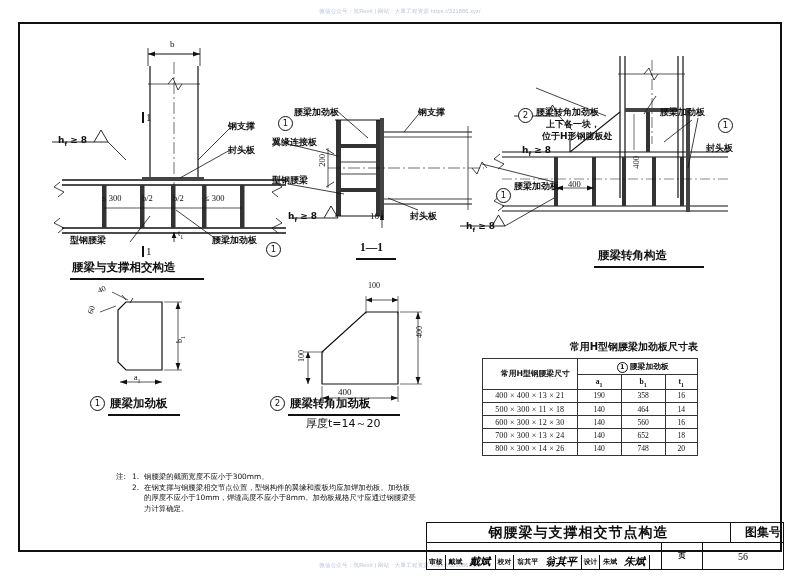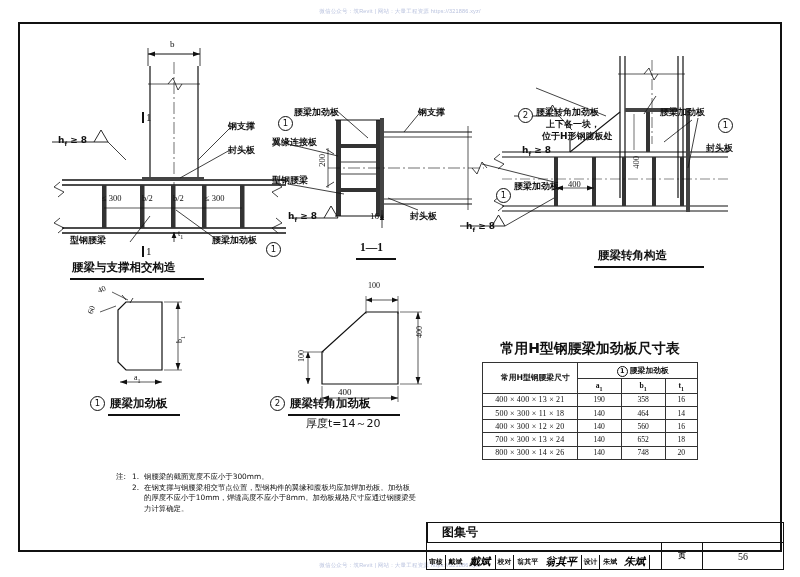--- a/index.html
+++ b/index.html
@@ -28,21 +28,21 @@
            border-radius:50%;font-size:8.5px;line-height:12px;text-align:center;
            font-family:"DejaVu Sans",sans-serif;background:#fff;}
 
   
   .uline{position:absolute;height:1.6px;background:#111;}
 
   svg{position:absolute;left:0;top:0;overflow:visible;}
 
   
   .tblwrap{position:absolute;left:462px;top:316px;width:216px;}
-  .tbl-title{font-size:14px;font-weight:bold;text-align:center;
+  .tbl-title{font-size:10px;font-weight:bold;text-align:right;
              font-family:"DejaVu Sans",sans-serif;margin-bottom:4px;}
   table{border-collapse:collapse;width:100%;background:#fff;}
   table,th,td{border:1px solid #333;}
   table{border:1.6px solid #222;}
   th,td{font-size:7.6px;text-align:center;padding:1.6px 1px;
         font-family:"Liberation Serif","DejaVu Serif",serif;color:#111;}
   th.cn-h{font-family:"DejaVu Sans",sans-serif;font-weight:bold;font-size:7.8px;padding-left:12px;}
   td.spec{font-size:8px;letter-spacing:.2px;}
   .sub{font-size:6px;vertical-align:sub;}
 
@@ -434,21 +434,21 @@
           <td>358</td>
           <td>16</td>
         </tr>
         <tr>
           <td class="spec">500 × 300 × 11 × 18</td>
           <td>140</td>
           <td>464</td>
           <td>14</td>
         </tr>
         <tr>
-          <td class="spec">400 × 300 × 12 × 20</td>
+          <td class="spec">600 × 300 × 12 × 30</td>
           <td>140</td>
           <td>560</td>
           <td>16</td>
         </tr>
         <tr>
           <td class="spec">700 × 300 × 13 × 24</td>
           <td>140</td>
           <td>652</td>
           <td>18</td>
         </tr>
@@ -470,20 +470,21 @@
     </div>
     <div class="row">
       <div class="hd"></div>
       <div class="no">2.</div>
       <div style="flex:1;">在钢支撑与钢腰梁相交节点位置，型钢构件的翼缘和腹板均应加焊加劲板。加劲板的厚度不应小于10mm，焊缝高度不应小于8mm。加劲板规格尺寸应通过钢腰梁受力计算确定。</div>
     </div>
   </div>
 
   <div class="tb">
     <div class="tb-top">
+      <div class="tb-name cn">钢腰梁与支撑相交节点构造</div>
       <div class="tb-atlas-l cn">图集号</div>
     </div>
     <div class="tb-bot">
       <div class="sig" style="flex:1;margin-top:12px;">
         <div class="k cn">审核</div>
         <div class="n cn">戴斌</div>
         <div class="s">戴斌</div>
         <div class="k cn">校对</div>
         <div class="n cn">翁其平</div>
         <div class="s">翁其平</div>

